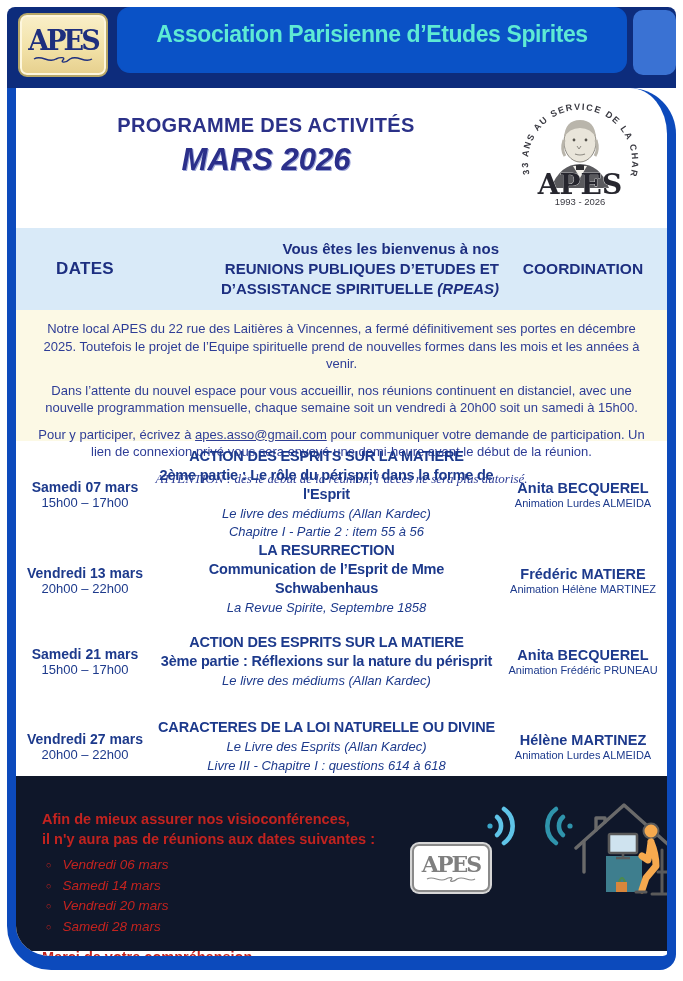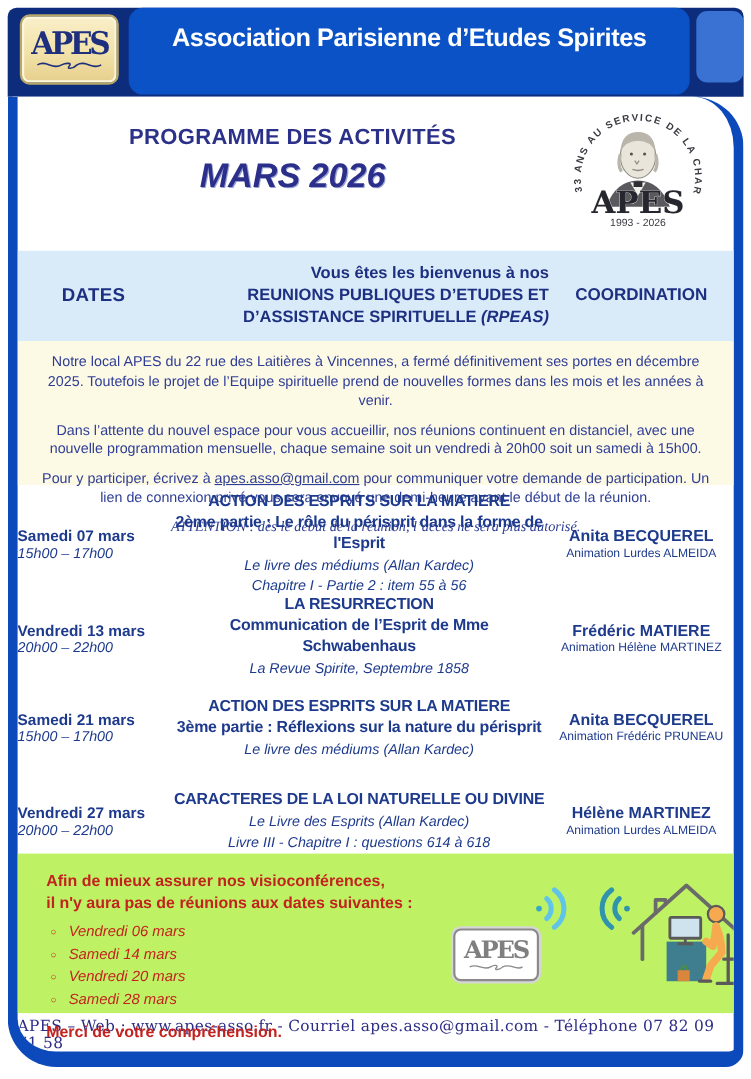--- a/index.html
+++ b/index.html
@@ -7,21 +7,21 @@
   .page{position:relative;width:683px;height:981px;background:#ffffff;overflow:hidden;}
 
   
   .top-band{position:absolute;left:7px;top:7px;width:669px;height:81px;background:#0d2c7c;border-radius:8px 8px 0 0;}
   .apes-logo-top{position:absolute;left:11px;top:6px;width:90px;height:64px;box-sizing:border-box;
     background:linear-gradient(180deg,#f9efc9 0%,#f2e2a8 55%,#e6cf8d 100%);
     border:2px solid #b7a768;border-radius:9px;box-shadow:inset 0 0 0 2px #fdf6dd;
     display:flex;flex-direction:column;align-items:center;justify-content:center;}
   .apes-logo-top .acronym{font-family:"DejaVu Serif",serif;font-weight:bold;font-size:27px;line-height:1;
     color:#1e2f7e;letter-spacing:-3px;transform:scaleY(1.05);}
-  .banner{position:absolute;left:111px;top:1px;width:508px;height:77px;background:#0a52c6;border-radius:12px;color:#ffffff;box-shadow:0 0 0 1px #0a52c6;}
+  .banner{position:absolute;left:111px;top:1px;width:508px;height:64px;background:#0a52c6;border-radius:12px;color:#5eead4;box-shadow:0 0 0 1px #0a52c6;}
   .banner-title{text-align:center;margin-top:13px;font-size:23px;font-weight:bold;letter-spacing:-0.4px;}
   .banner-sub{text-align:right;padding-right:18px;font-size:12.5px;font-weight:bold;margin-top:3px;}
   .corner-tab{position:absolute;left:626px;top:3px;width:43px;height:65px;background:#3a72d3;border-radius:10px;}
 
   
   .content{position:absolute;left:7px;top:88px;width:669px;height:882px;box-sizing:border-box;background:#ffffff;
     border-left:9px solid #0c4abc;border-right:9px solid #0c4abc;border-bottom:14px solid #0c4abc;
     border-radius:0 46px 16px 44px;overflow:hidden;}
 
   
@@ -46,32 +46,32 @@
   .email{text-decoration:underline;cursor:pointer;}
   .attention{font-style:italic;font-family:Liberation Serif, serif;}
 
   
   .events{height:335px;overflow:hidden;}
   .event-row{display:grid;grid-template-columns:138px 1fr 168px;align-items:center;box-sizing:border-box;}
   .r1{min-height:100px;padding-top:6px;}
   .r2{min-height:64px;}
   .r3{min-height:85px;}
   .r4{min-height:86px;}
-  .ev-date{color:#1d3a8c;}
+  .ev-date{text-align:center;color:#1d3a8c;}
   .ev-date .d{font-weight:bold;font-size:14px;}
-  .ev-date .t{font-style:italic;font-size:13px;}
+  .ev-date .t{font-size:13px;}
   .ev-center{text-align:center;color:#1d3a8c;padding:0 4px;}
   .ev-title{font-size:14.5px;font-weight:bold;line-height:1.3;letter-spacing:-0.2px;}
   .ev-ref{font-size:13px;font-style:italic;line-height:1.3;margin-top:2px;}
   .ev-coord{text-align:center;color:#1d3a8c;}
   .ev-coord .name{font-weight:bold;font-size:14.5px;}
   .ev-coord .anim{font-size:11px;margin-top:1px;}
 
   
-  .notice-bottom{position:relative;background:#bef264;height:145px;box-sizing:border-box;padding:15px 0 0 26px;color:#c3231f;}
+  .notice-bottom{position:relative;background:#0f172a;height:175px;box-sizing:border-box;padding:33px 0 0 26px;color:#c3231f;}
   .nb-line{font-weight:bold;font-size:14.5px;line-height:1.4;}
   .nb-list{list-style:none;margin:5px 0 0 4px;padding:0;}
   .nb-list li{font-style:italic;font-size:13.5px;line-height:1.55;}
   .nb-list li::before{content:"○";font-style:normal;font-size:9px;margin-right:11px;vertical-align:1px;}
   .nb-thanks{font-weight:bold;font-size:14.5px;margin-top:11px;}
   .apes-logo-gray{position:absolute;left:396px;top:68px;width:78px;height:48px;box-sizing:border-box;background:#ffffff;
     border:2px solid #8a8a8a;border-radius:7px;box-shadow:0 0 0 2px #d6d6d6;
     display:flex;flex-direction:column;align-items:center;justify-content:center;}
   .apes-logo-gray .acronym{font-family:"DejaVu Serif",serif;font-weight:bold;font-size:22px;line-height:1;
     color:#7f7f7f;letter-spacing:-2px;}

